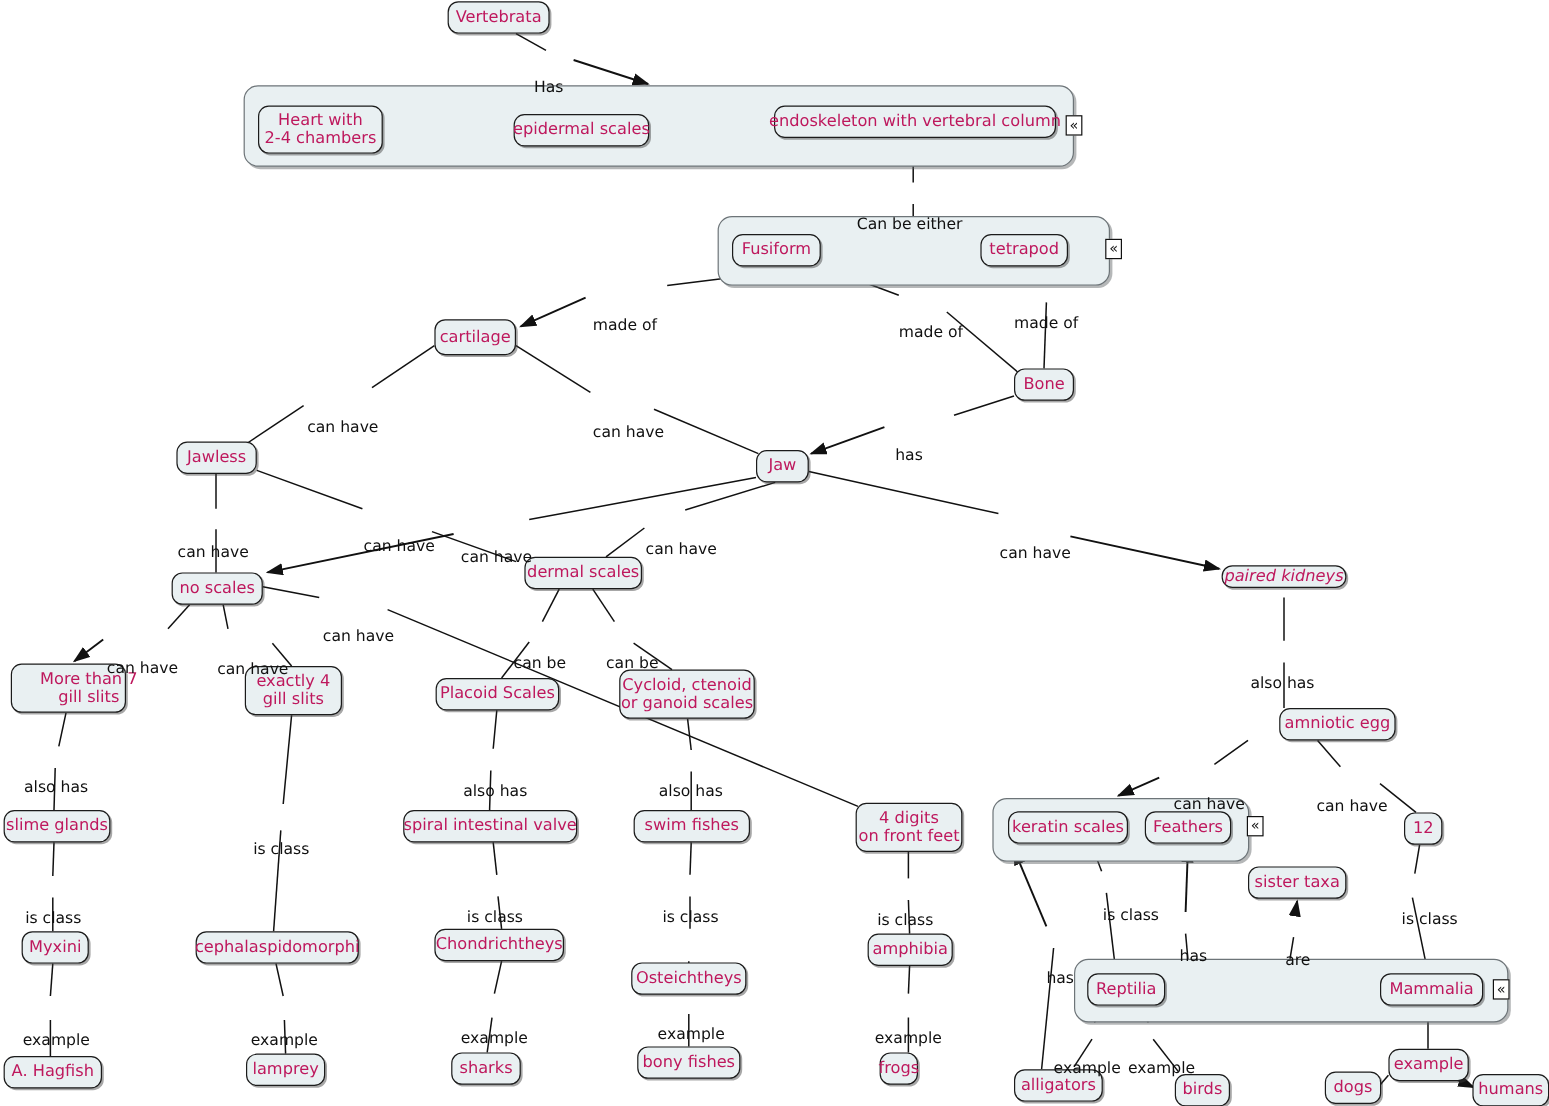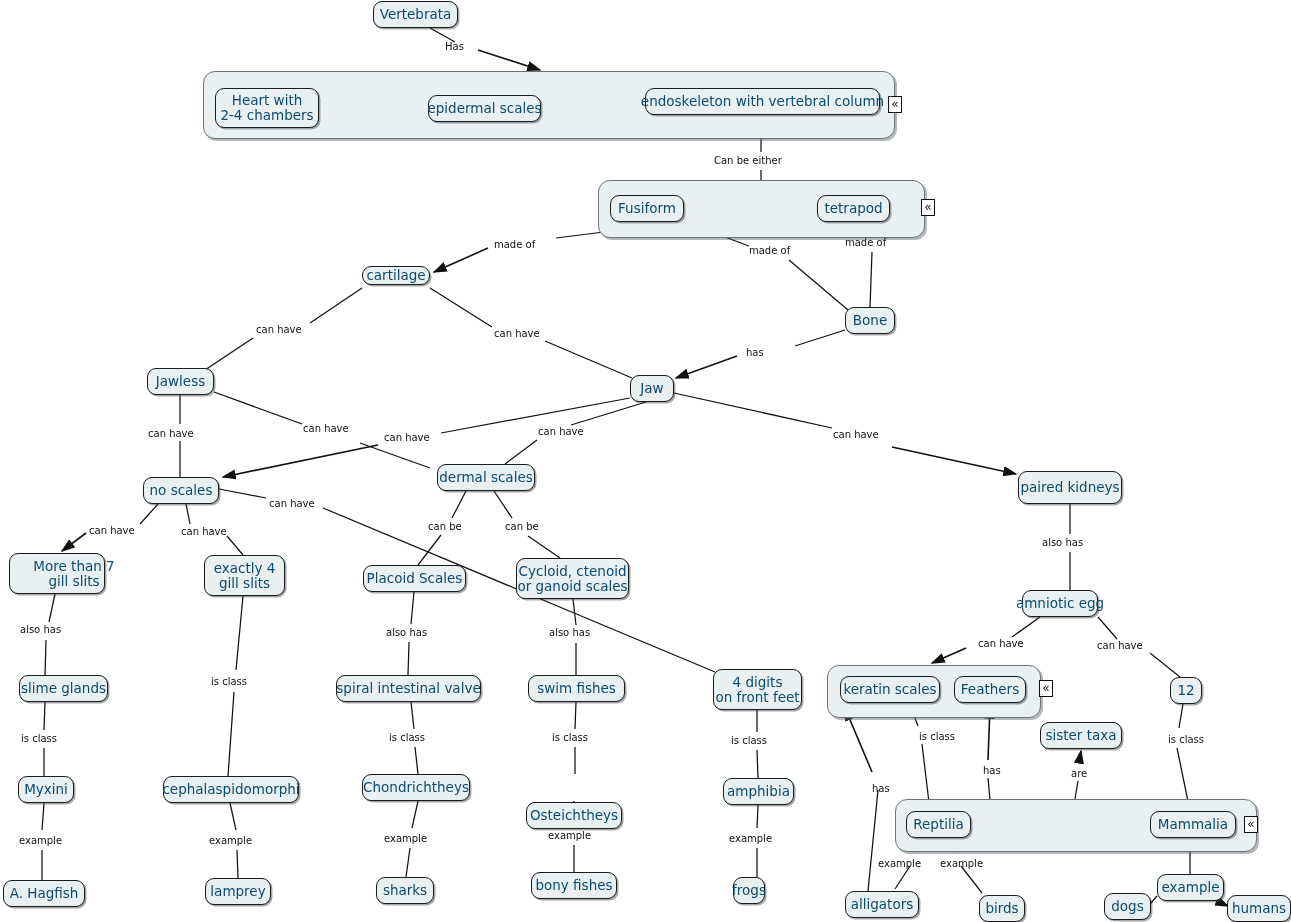--- a/index.html
+++ b/index.html
@@ -25,21 +25,21 @@
     width: 1291px;
     height: 922px;
     pointer-events: none;
   }
   .node {
     position: absolute;
     box-sizing: border-box;
     background: #e9f0f2;
     border: 1.4px solid #1b1b1b;
     border-radius: 9px;
-    color: #0c4a6e;
+    color: #be185d;
     font-size: 13.5px;
     line-height: 15px;
     text-align: center;
     display: flex;
     align-items: center;
     justify-content: center;
     padding: 2px 7px;
     white-space: pre;
     box-shadow: 1.5px 1.5px 0 rgba(60,60,60,0.45);
     z-index: 5;
@@ -62,27 +62,28 @@
     background: #ffffff;
     color: #111;
     font-size: 12px;
     line-height: 15px;
     text-align: center;
     z-index: 8;
     font-family: "DejaVu Sans", "Liberation Sans", sans-serif;
   }
   .elabel {
     position: absolute;
-    font-size: 10px;
+    font-size: 13px;
     line-height: 14px;
     color: #101010;
     white-space: pre;
     background: transparent;
     z-index: 6;
     text-align: center;
+    margin-top: 27px;
   }
 </style>
 </head>
 <body>
 
 <div id="canvas">
 
   <svg class="edges" viewBox="0 0 1291 922" width="1291" height="922">
     <defs>
       <marker id="arrowhead" markerWidth="9" markerHeight="9" refX="8" refY="3.2" orient="auto" markerUnits="strokeWidth">
@@ -185,36 +186,36 @@
       <div class="group" style="left: 895px; top: 799px; width: 362px; height: 53px;"></div>
     </div>
   <div id="node-layer">
       <div class="node" style="left: 373px; top: 1px; width: 85px; height: 27px;">Vertebrata</div>
       <div class="node" style="left: 215px; top: 88px; width: 104px; height: 40px;">Heart with
 2-4 chambers</div>
       <div class="node" style="left: 428px; top: 95px; width: 113px; height: 27px;">epidermal scales</div>
       <div class="node" style="left: 645px; top: 88px; width: 235px; height: 27px;">endoskeleton with vertebral column</div>
       <div class="node" style="left: 610px; top: 195px; width: 74px; height: 27px;">Fusiform</div>
       <div class="node" style="left: 817px; top: 195px; width: 73px; height: 27px;">tetrapod</div>
-      <div class="node" style="left: 362px; top: 266px; width: 68px; height: 19px;">cartilage</div>
+      <div class="node" style="left: 362px; top: 266px; width: 68px; height: 30px;">cartilage</div>
       <div class="node" style="left: 845px; top: 307px; width: 50px; height: 27px;">Bone</div>
       <div class="node" style="left: 147px; top: 368px; width: 67px; height: 27px;">Jawless</div>
       <div class="node" style="left: 630px; top: 375px; width: 44px; height: 27px;">Jaw</div>
       <div class="node" style="left: 143px; top: 477px; width: 76px; height: 27px;">no scales</div>
       <div class="node" style="left: 437px; top: 464px; width: 98px; height: 27px;">dermal scales</div>
-      <div class="node" style="left: 1018px; top: 471px; width: 104px; height: 33px;">paired kidneys</div>
+      <div class="node" style="left: 1018px; top: 471px; width: 104px; height: 19px; font-style: italic;">paired kidneys</div>
       <div class="node" style="left: 9px; top: 553px; width: 96px; height: 41px; padding-left: 41px;">More than 7
 gill slits</div>
       <div class="node" style="left: 204px; top: 555px; width: 81px; height: 41px;">exactly 4
 gill slits</div>
       <div class="node" style="left: 363px; top: 565px; width: 103px; height: 27px;">Placoid Scales</div>
       <div class="node" style="left: 516px; top: 558px; width: 113px; height: 41px;">Cycloid, ctenoid
 or ganoid scales</div>
-      <div class="node" style="left: 1022px; top: 590px; width: 76px; height: 27px;">amniotic egg</div>
-      <div class="node" style="left: 3px; top: 675px; width: 89px; height: 27px; margin-left: 16px;">slime glands</div>
+      <div class="node" style="left: 1066px; top: 590px; width: 97px; height: 27px;">amniotic egg</div>
+      <div class="node" style="left: 3px; top: 675px; width: 89px; height: 27px;">slime glands</div>
       <div class="node" style="left: 336px; top: 675px; width: 145px; height: 27px;">spiral intestinal valve</div>
       <div class="node" style="left: 528px; top: 675px; width: 97px; height: 27px;">swim fishes</div>
       <div class="node" style="left: 713px; top: 669px; width: 89px; height: 41px;">4 digits
 on front feet</div>
       <div class="node" style="left: 840px; top: 676px; width: 100px; height: 27px;">keratin scales</div>
       <div class="node" style="left: 954px; top: 676px; width: 72px; height: 27px;">Feathers</div>
       <div class="node" style="left: 1170px; top: 677px; width: 32px; height: 27px;">12</div>
       <div class="node" style="left: 1040px; top: 722px; width: 82px; height: 27px;">sister taxa</div>
       <div class="node" style="left: 18px; top: 776px; width: 56px; height: 27px;">Myxini</div>
       <div class="node" style="left: 163px; top: 776px; width: 136px; height: 27px;">cephalaspidomorphi</div>

